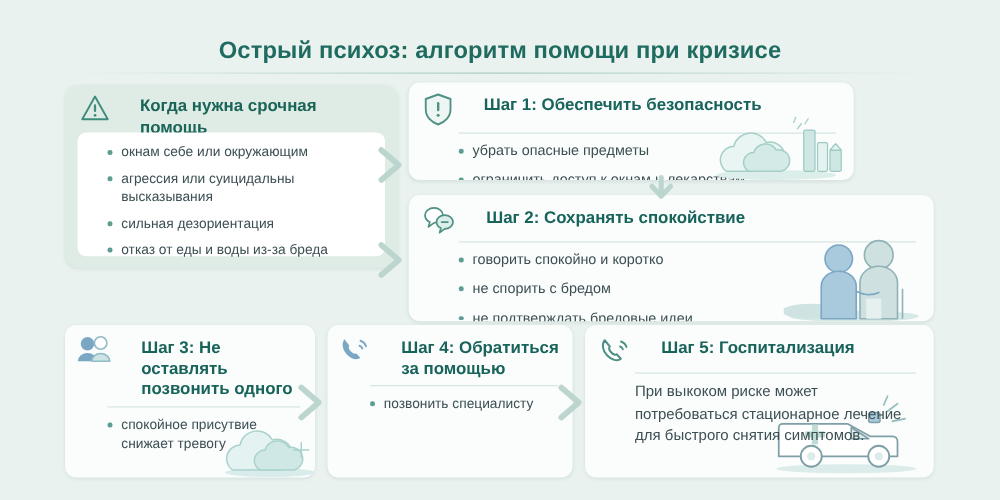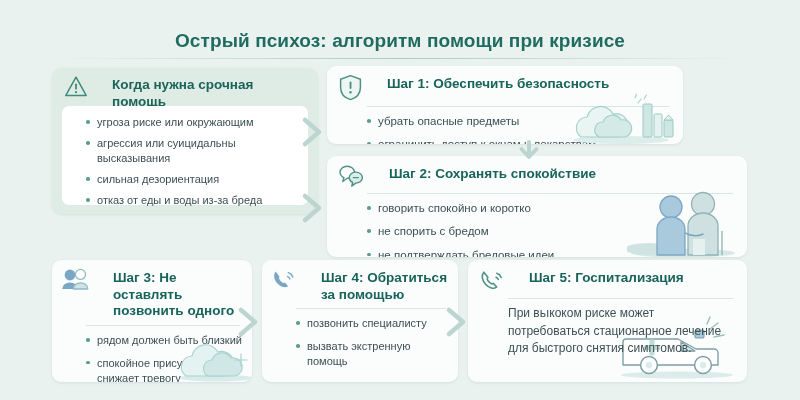--- a/index.html
+++ b/index.html
@@ -108,21 +108,21 @@
     <div class="card-head">
       <svg class="ico" width="24" height="23" viewBox="0 0 24 23">
         <path d="M12 2.2 L22.2 20.4 H1.8 Z" fill="none" stroke="#3f8b7b" stroke-width="1.5" stroke-linejoin="round"></path>
         <rect x="11.1" y="8.4" width="1.8" height="6.2" rx="0.9" fill="#3f8b7b"></rect>
         <circle cx="12" cy="17.2" r="1.1" fill="#3f8b7b"></circle>
       </svg>
       <div class="card-title">Когда нужна срочная помощь</div>
     </div>
     <div class="warn-inner">
       <ul class="bullets">
-        <li>угроза риске или окружающим</li>
+        <li>окнам себе или окружающим</li>
         <li>агрессия или суицидальны высказывания</li>
         <li>сильная дезориентация</li>
         <li>отказ от еды и воды из-за бреда</li>
 
       </ul>
     </div>
   </div>
 
   <div class="card" id="step1-card">
     <div class="card-head">
@@ -183,21 +183,20 @@
       <svg class="ico" width="28" height="24" viewBox="0 0 28 24">
         <circle cx="9" cy="7" r="5.4" fill="#7ba7c4"></circle>
         <path d="M1.2 21 a7.8 6.6 0 0 1 15.6 0 Z" fill="#7ba7c4"></path>
         <circle cx="19.5" cy="6.4" r="5" fill="#ffffff" stroke="#8fbcc6" stroke-width="1.3"></circle>
         <path d="M12.4 21 a7.2 6.2 0 0 1 14.4 0 Z" fill="#cfe3e6" stroke="#8fbcc6" stroke-width="1.3" stroke-linejoin="round"></path>
       </svg>
       <div class="card-title">Шаг 3: Не оставлять позвонить одного</div>
     </div>
     <div class="rule"></div>
     <ul class="bullets">
-      <li>рядом должен быть близкий</li>
       <li>спокойное присутвие снижает тревогу</li>
     </ul>
     <svg class="art" id="art-cloud3" width="78" height="50" viewBox="0 0 78 50">
       <ellipse cx="38" cy="46" rx="36" ry="3.6" fill="#d9eceb"></ellipse>
       <path d="M8 44 a11 11 0 0 1 6 -20 a14 14 0 0 1 26 -4 a10.5 10.5 0 0 1 7 24 Z" fill="#e4f3f1" stroke="#a9d2cd" stroke-width="1.2" stroke-linejoin="round"></path>
       <path d="M30 44 a8.5 8.5 0 0 1 4 -16 a10.5 10.5 0 0 1 19 -2 a8 8 0 0 1 4 18 Z" fill="#cfe8e5" stroke="#a9d2cd" stroke-width="1.2" stroke-linejoin="round"></path>
       <path d="M57 28 h12 M63 22 v12" stroke="#a9d2cd" stroke-width="1.2" stroke-linecap="round" fill="none"></path>
     </svg>
   </div>
 
@@ -206,21 +205,20 @@
       <svg class="ico" width="26" height="24" viewBox="0 0 26 24">
         <path d="M4.6 3.4 C2 6.6 3 11.6 6.3 15.3 c3.3 3.7 8.2 5.3 10.9 2.9 l-3.3 -3.6 c-1 .9 -2.6 .3 -4.3 -1.6 C7.9 11.1 7.6 9.4 8.5 8.5 Z" fill="#7ba7c4"></path>
         <path d="M17.4 4.6 a7 7 0 0 1 4.4 4.4" stroke="#7ba7c4" stroke-width="1.5" fill="none" stroke-linecap="round"></path>
         <path d="M16.6 8.6 a3.6 3.6 0 0 1 2.3 2.3" stroke="#7ba7c4" stroke-width="1.5" fill="none" stroke-linecap="round"></path>
       </svg>
       <div class="card-title">Шаг 4: Обратиться за помощью</div>
     </div>
     <div class="rule"></div>
     <ul class="bullets">
       <li>позвонить специалисту</li>
-      <li>вызвать экстренную помощь</li>
     </ul>
   </div>
 
   <div class="card" id="step5-card">
     <div class="card-head">
       <svg class="ico" width="26" height="25" viewBox="0 0 26 25">
         <path d="M4.8 4.2 C2.1 7.5 3.2 12.5 6.6 16.2 c3.4 3.7 8.4 5.3 11.1 2.8 l-3.4 -3.6 c-1 .9 -2.7 .3 -4.4 -1.6 C8.2 11.9 7.9 10.2 8.9 9.3 Z" fill="none" stroke="#4e9184" stroke-width="1.6" stroke-linejoin="round"></path>
         <path d="M17.8 5.2 a7 7 0 0 1 4.4 4.4" stroke="#4e9184" stroke-width="1.5" fill="none" stroke-linecap="round"></path>
         <path d="M17 9.2 a3.6 3.6 0 0 1 2.3 2.3" stroke="#4e9184" stroke-width="1.5" fill="none" stroke-linecap="round"></path>
       </svg>

